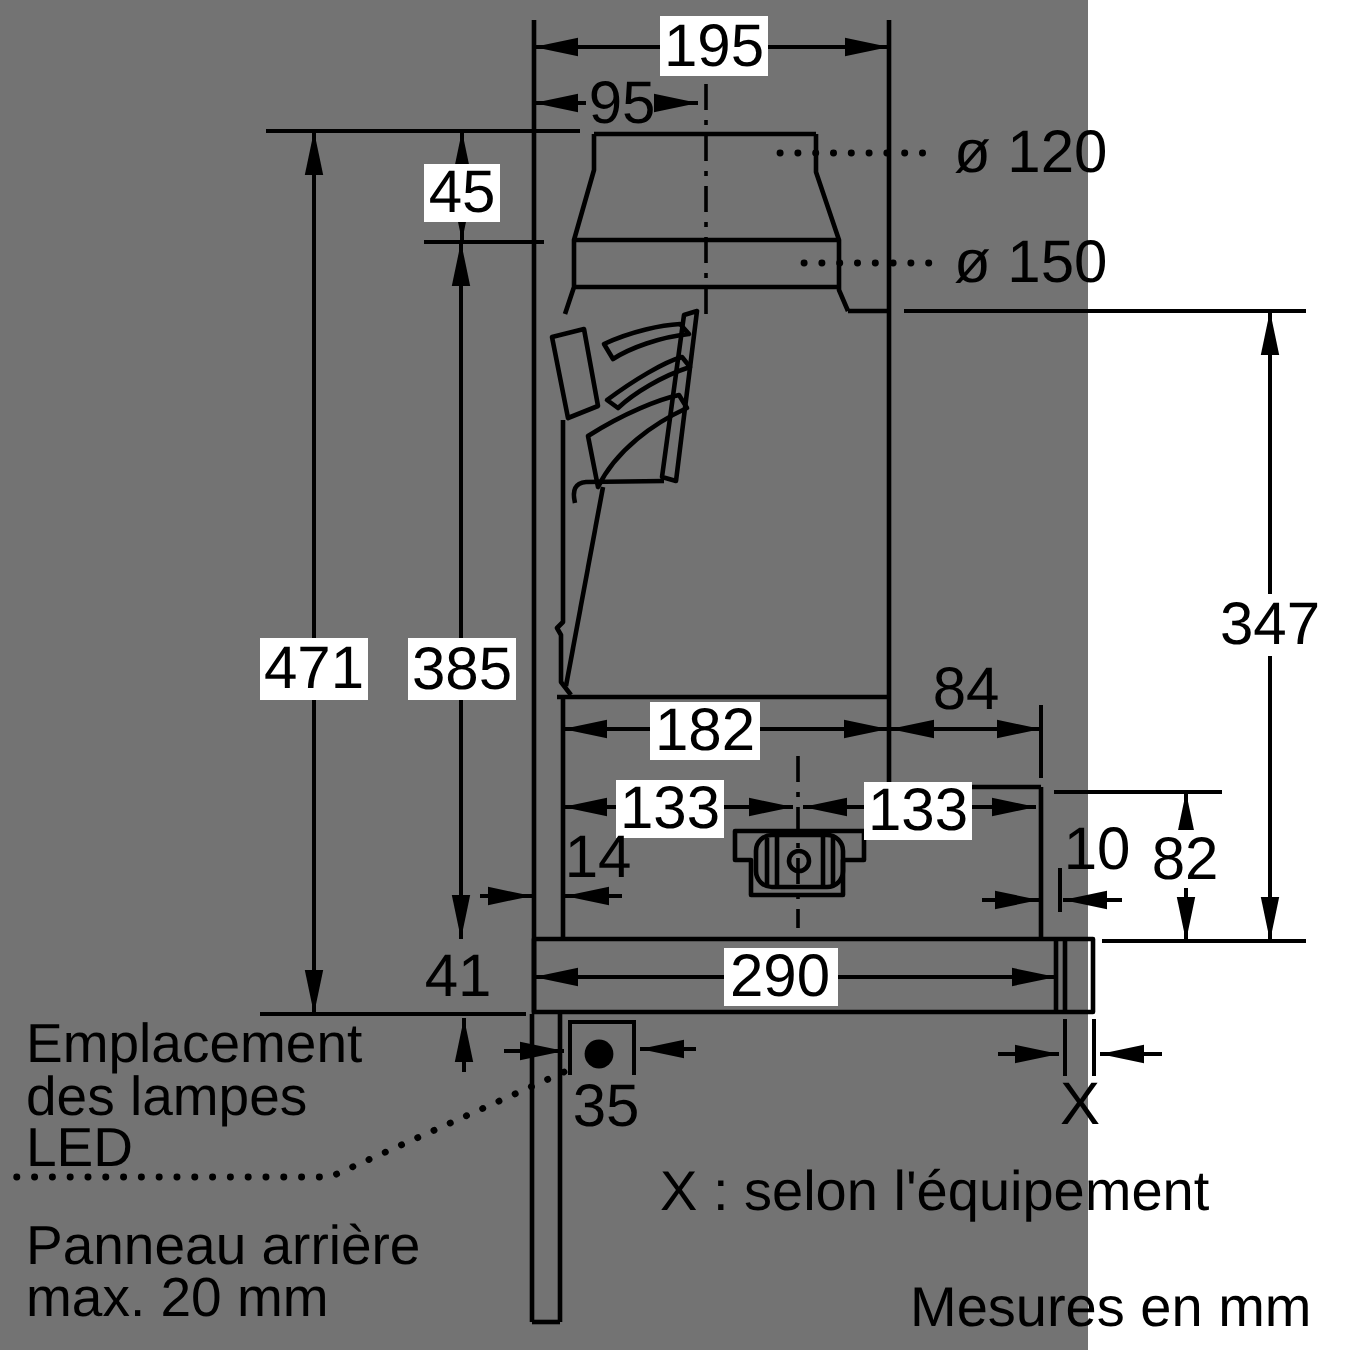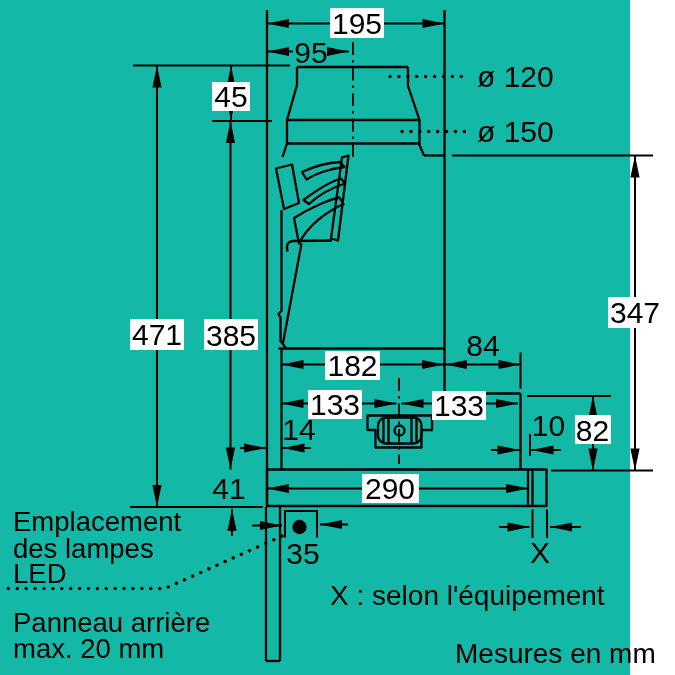--- a/index.html
+++ b/index.html
@@ -1,16 +1,16 @@
 <!DOCTYPE html>
 <html><head>
 <meta charset="utf-8">
 <style>
   html,body{margin:0;padding:0;background:#ffffff;}
-  .stage{width:630px;height:675px;background:#14b8a6;position:relative;font-family:"Liberation Sans",sans-serif;}
+  .stage{width:544px;height:675px;background:#737373;position:relative;font-family:"Liberation Sans",sans-serif;}
   svg{display:block;}
   .ln{stroke:#000;stroke-width:2.3;fill:none;stroke-linejoin:round;stroke-linecap:butt;}
   .thin{stroke:#000;stroke-width:2;fill:none;}
   .dot{stroke:#000;stroke-width:3.4;fill:none;stroke-dasharray:0.1 8.8;stroke-linecap:round;}
   .cl{stroke:#000;stroke-width:1.8;fill:none;stroke-dasharray:13 5 2.5 5;}
   .dim{font-size:30px;fill:#000;text-anchor:middle;}
   .dia{font-size:30px;fill:#000;text-anchor:start;}
   .note{font-size:27.5px;fill:#000;}
   .note2{font-size:28px;fill:#000;}
   .bg{fill:#ffffff;stroke:none;}

